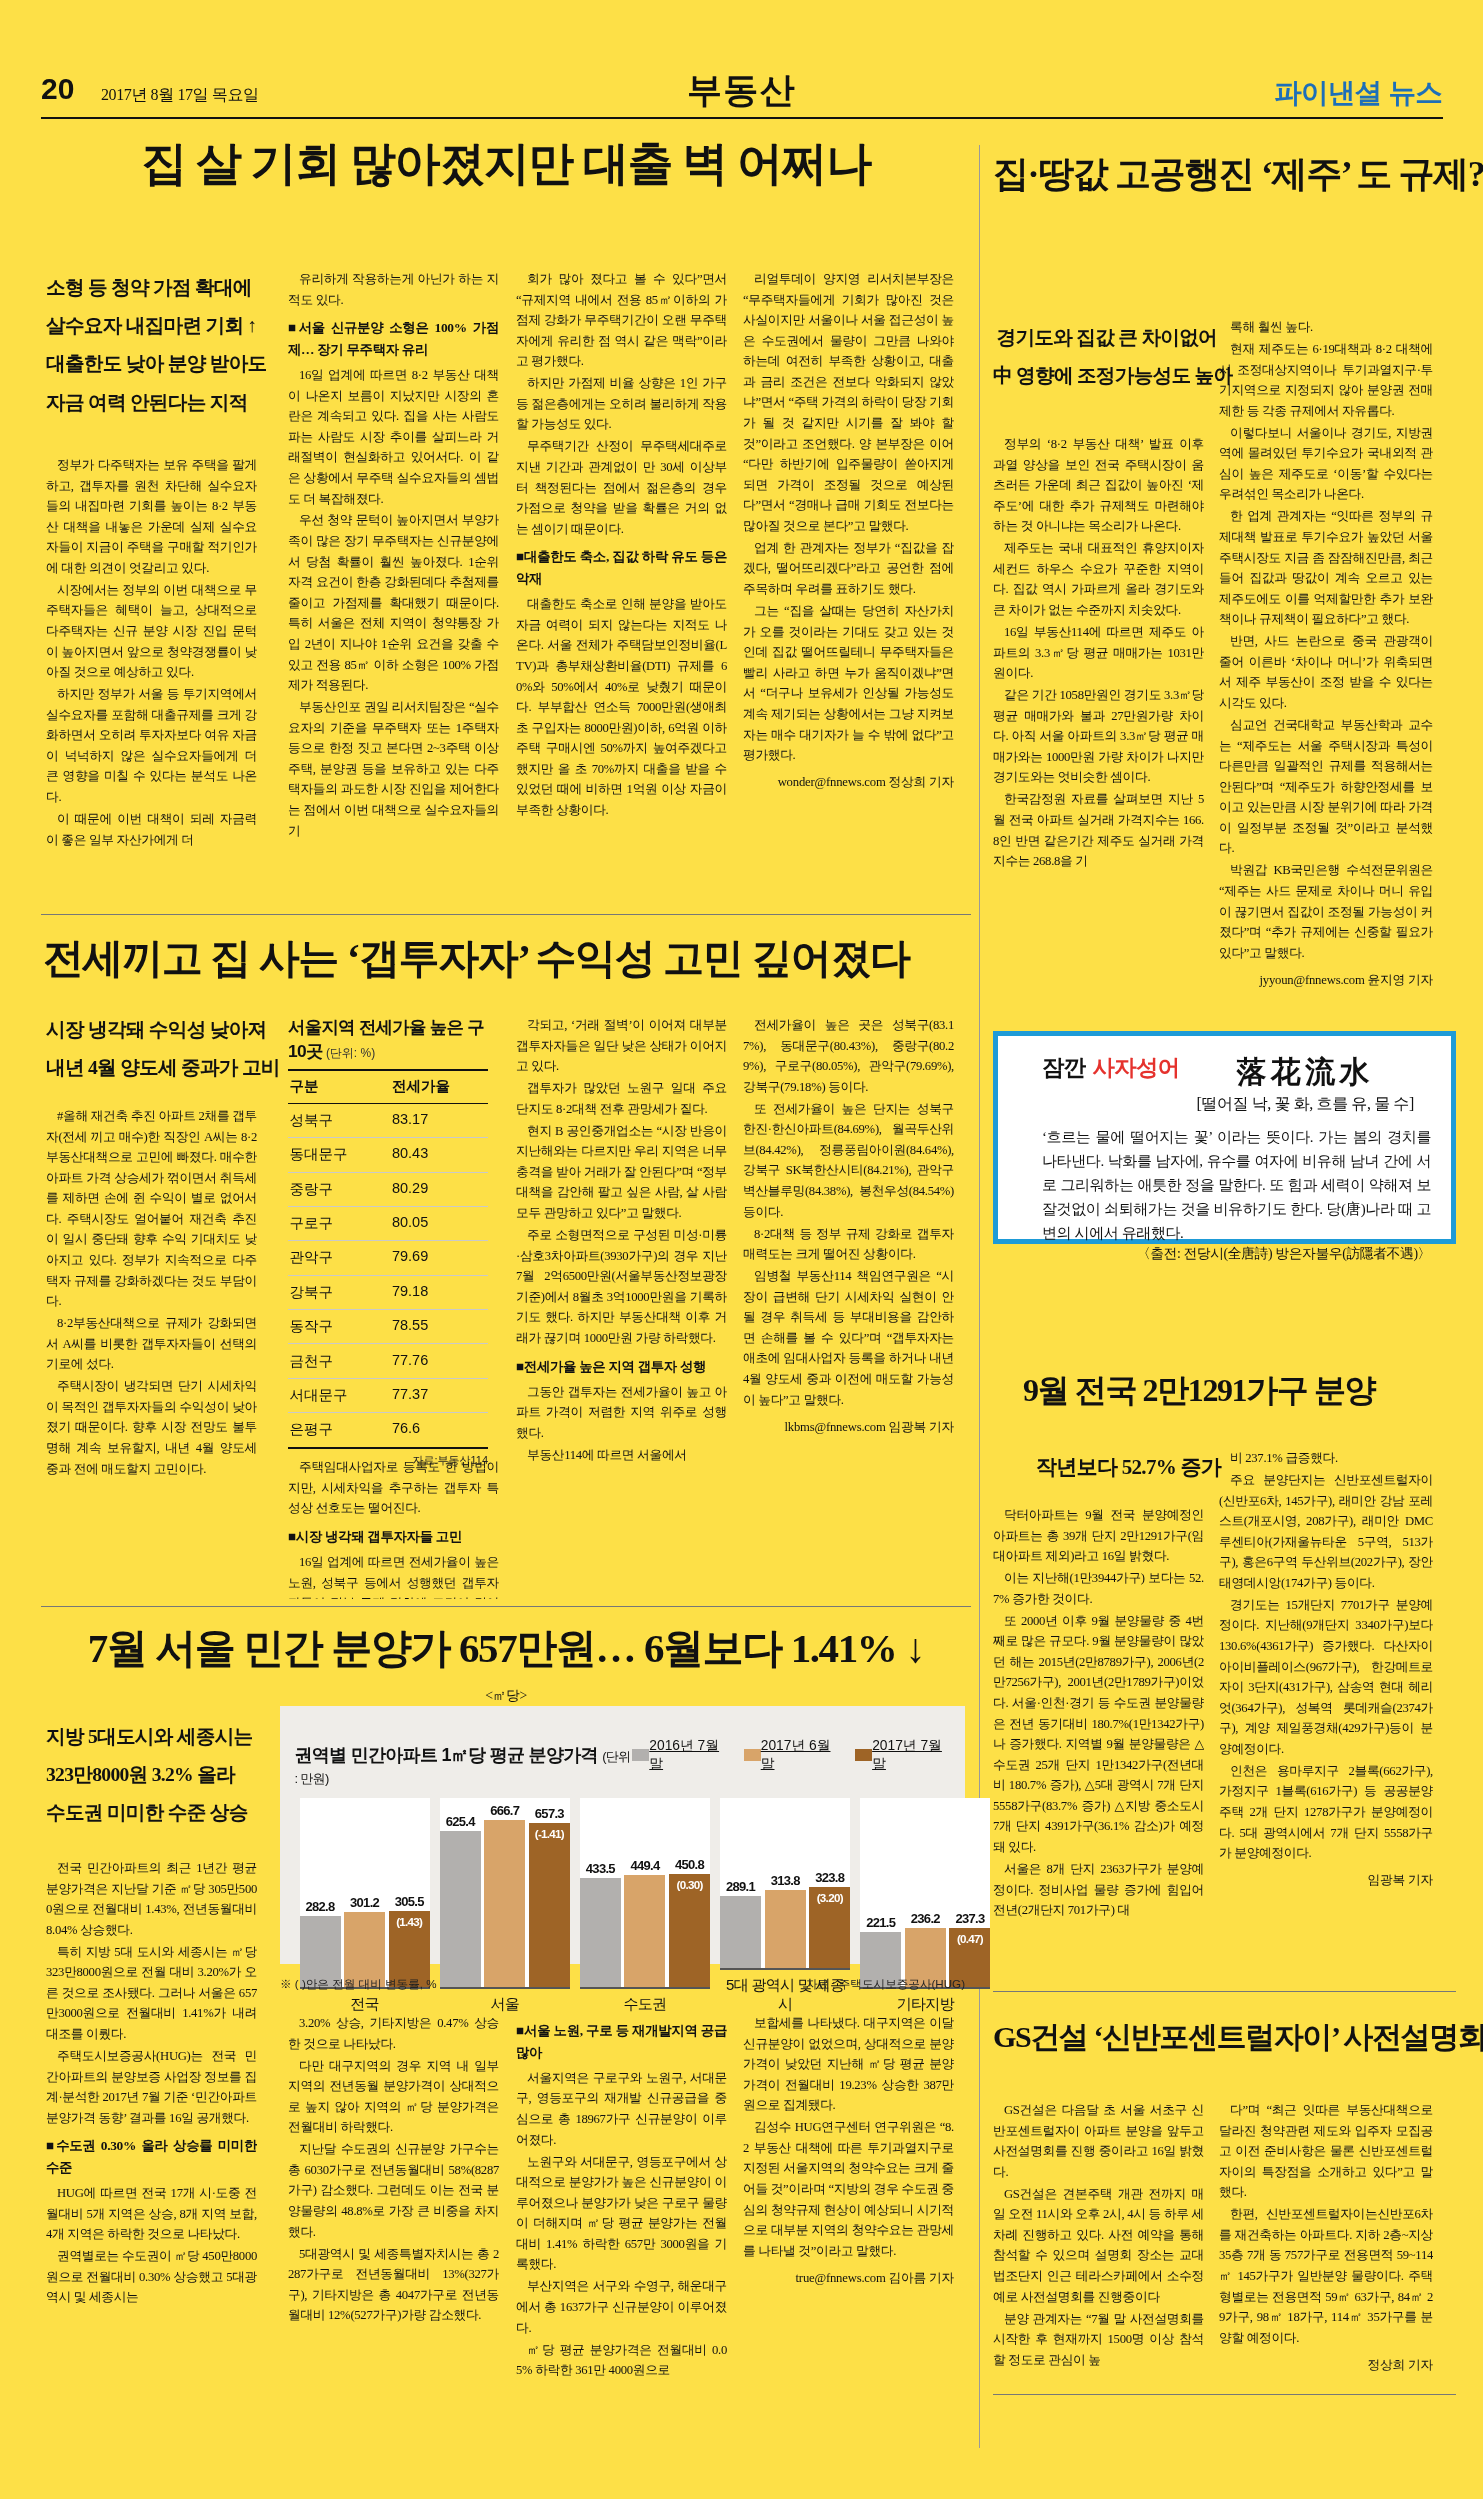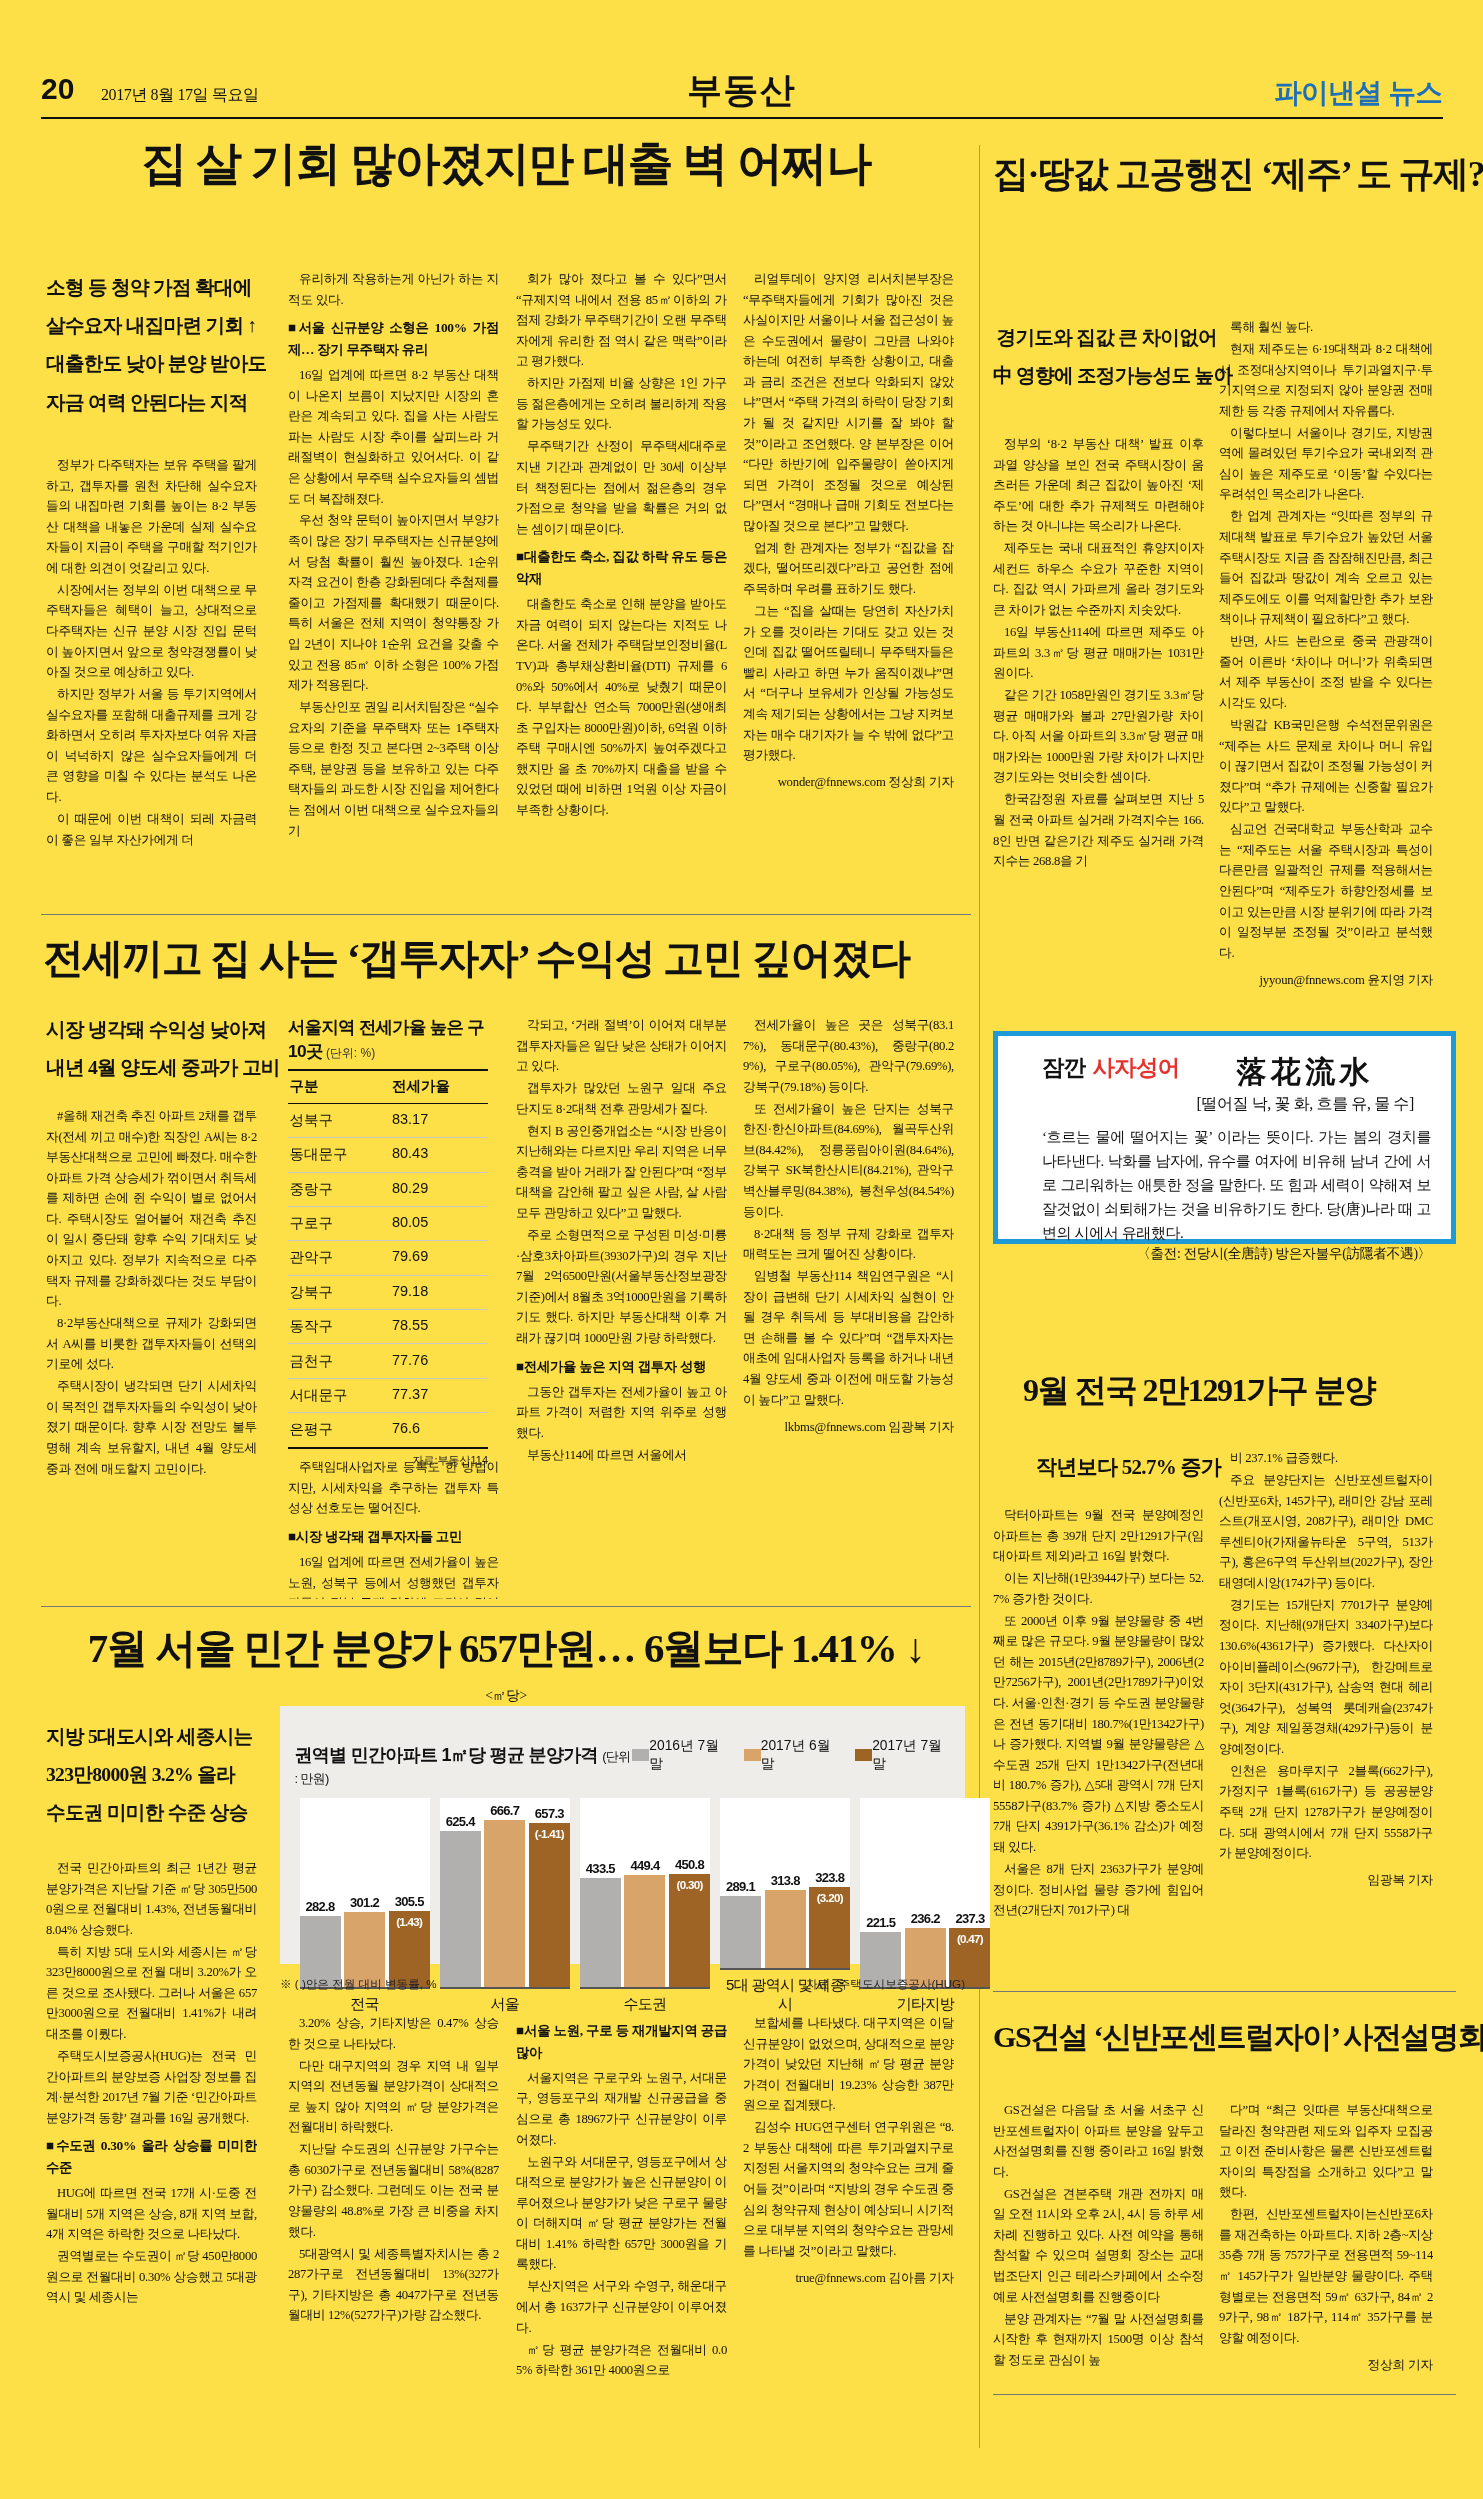--- a/index.html
+++ b/index.html
@@ -48,21 +48,21 @@
   .idiom-title{font-size:30px;font-weight:bold;letter-spacing:4.3px;}
   .idiom-reading{font-size:16px;letter-spacing:-0.4px;margin-top:1.4px;}
   .idiom-body{font-size:15px;line-height:1.6;text-align:justify;letter-spacing:-0.4px;margin-top:10px;word-break:break-all;}
   .idiom-src{font-size:13.8px;text-align:right;letter-spacing:-0.4px;}
   
   .chart{background:#efede9;font-family:"Liberation Sans","DejaVu Sans",sans-serif;box-sizing:border-box;padding:13px 14.5px 4.3px 14.5px;}
   .chart-head{display:flex;justify-content:space-between;align-items:baseline;}
   .chart-title{font-size:18px;font-weight:bold;letter-spacing:-0.7px;margin-top:24px;}
   .chart-title .unit{font-size:13px;font-weight:normal;}
   .legend{display:flex;gap:16px;font-size:13.8px;}
-  .legend-item{display:flex;align-items:center;}
+  .legend-item{display:flex;align-items:center;text-decoration:underline;}
   .legend-sw{width:19px;height:11.6px;display:inline-block;}
   .chart-plot{display:flex;margin-top:10px;height:217px;}
   .chart-group{flex:1;display:flex;flex-direction:column;margin:0 5px;}
   .chart-panel{background:#fff;flex:1;display:flex;align-items:flex-end;justify-content:center;
                border-bottom:2.2px solid #555;}
   .chart-bars{display:flex;align-items:flex-end;gap:3.6px;}
   .bar-wrap{display:flex;flex-direction:column;align-items:center;width:41px;}
   .bar-value{font-size:13px;font-weight:bold;letter-spacing:-0.7px;margin-bottom:2.2px;}
   .bar{width:41px;position:relative;}
   .bar-change{position:absolute;top:4.3px;left:0;right:0;text-align:center;color:#fff;font-size:11.6px;font-weight:bold;letter-spacing:-0.7px;}
@@ -133,22 +133,22 @@
       <p>같은 기간 1058만원인 경기도 3.3㎡당 평균 매매가와 불과 27만원가량 차이다. 아직 서울 아파트의 3.3㎡당 평균 매매가와는 1000만원 가량 차이가 나지만 경기도와는 엇비슷한 셈이다.</p>
       <p>한국감정원 자료를 살펴보면 지난 5월 전국 아파트 실거래 가격지수는 166.8인 반면 같은기간 제주도 실거래 가격지수는 268.8을 기</p>
     </div>
   <div class="abs col" style="left:1219px;top:317px;width:214px;height:769px;">
     <div>
         <p>록해 훨씬 높다.</p>
         <p>현재 제주도는 6·19대책과 8·2 대책에서 조정대상지역이나 투기과열지구·투기지역으로 지정되지 않아 분양권 전매제한 등 각종 규제에서 자유롭다.</p>
         <p>이렇다보니 서울이나 경기도, 지방권역에 몰려있던 투기수요가 국내외적 관심이 높은 제주도로 ‘이동’할 수있다는 우려섞인 목소리가 나온다.</p>
         <p>한 업계 관계자는 “잇따른 정부의 규제대책 발표로 투기수요가 높았던 서울 주택시장도 지금 좀 잠잠해진만큼, 최근들어 집값과 땅값이 계속 오르고 있는 제주도에도 이를 억제할만한 추가 보완책이나 규제책이 필요하다”고 했다.</p>
         <p>반면, 사드 논란으로 중국 관광객이 줄어 이른바 ‘차이나 머니’가 위축되면서 제주 부동산이 조정 받을 수 있다는 시각도 있다.</p>
+        <p>심교언 건국대학교 부동산학과 교수는 “제주도는 서울 주택시장과 특성이 다른만큼 일괄적인 규제를 적용해서는 안된다”며 “제주도가 하향안정세를 보이고 있는만큼 시장 분위기에 따라 가격이 일정부분 조정될 것”이라고 분석했다.</p>
         <p>박원갑 KB국민은행 수석전문위원은 “제주는 사드 문제로 차이나 머니 유입이 끊기면서 집값이 조정될 가능성이 커졌다”며 “추가 규제에는 신중할 필요가 있다”고 말했다.</p>
-        <p>심교언 건국대학교 부동산학과 교수는 “제주도는 서울 주택시장과 특성이 다른만큼 일괄적인 규제를 적용해서는 안된다”며 “제주도가 하향안정세를 보이고 있는만큼 시장 분위기에 따라 가격이 일정부분 조정될 것”이라고 분석했다.</p>
       </div>
     <div class="byline">jyyoun@fnnews.com 윤지영 기자</div>
   </div>
 
   <div class="abs headline h-mid" style="left:43px;top:936px;">전세끼고 집 사는 ‘갭투자자’ 수익성 고민 깊어졌다</div>
   <div class="abs deck" style="left:46px;top:1011px;width:217px;">
       <div>시장 냉각돼 수익성 낮아져</div>
       <div>내년 4월 양도세 중과가 고비</div>
     </div>
   <div class="abs col" style="left:46px;top:1106px;width:211px;height:492px;">

